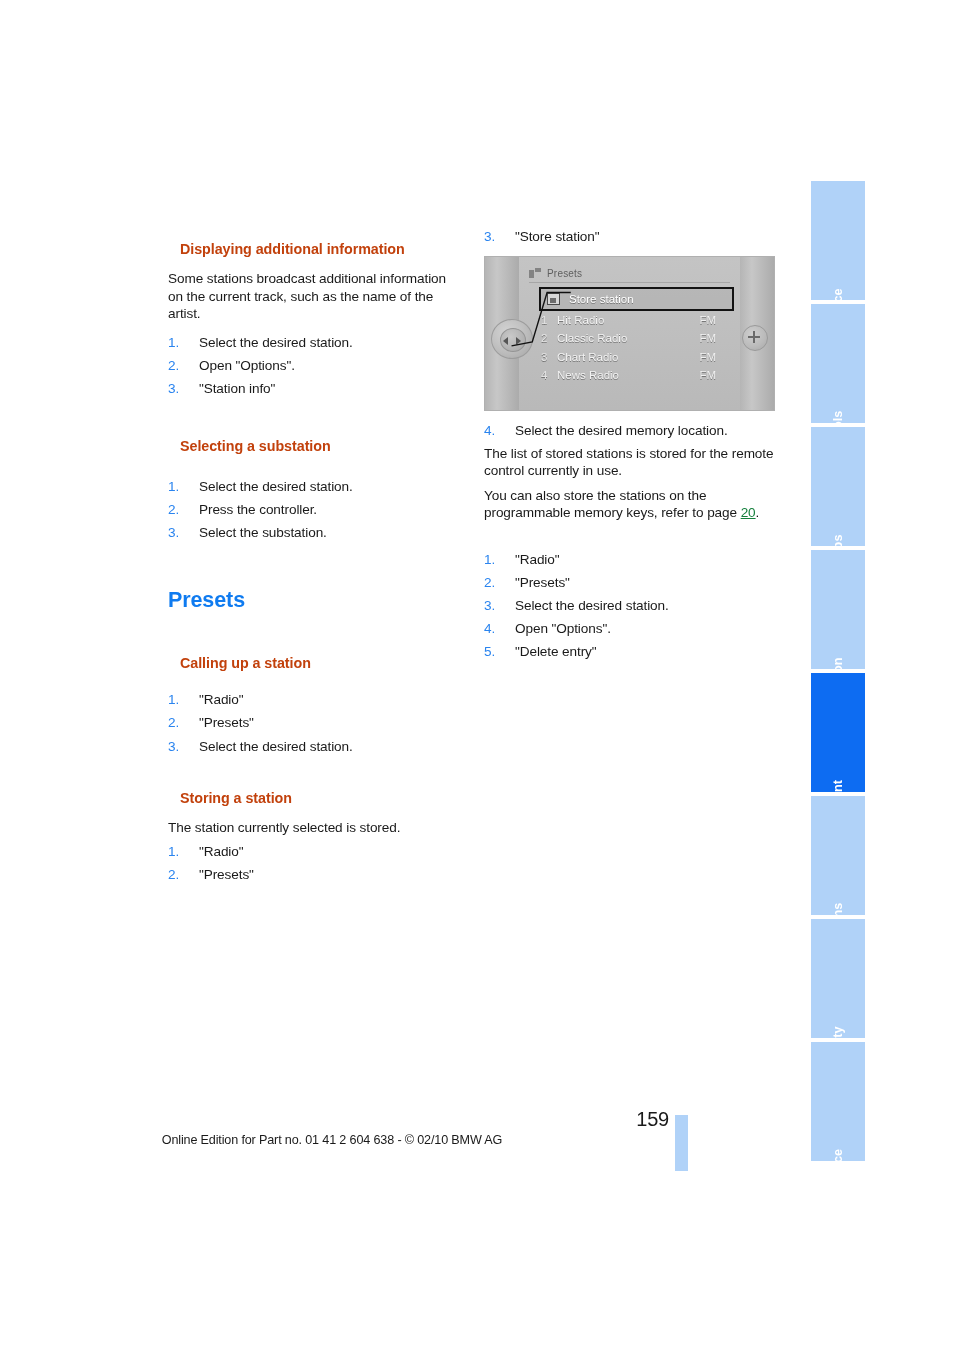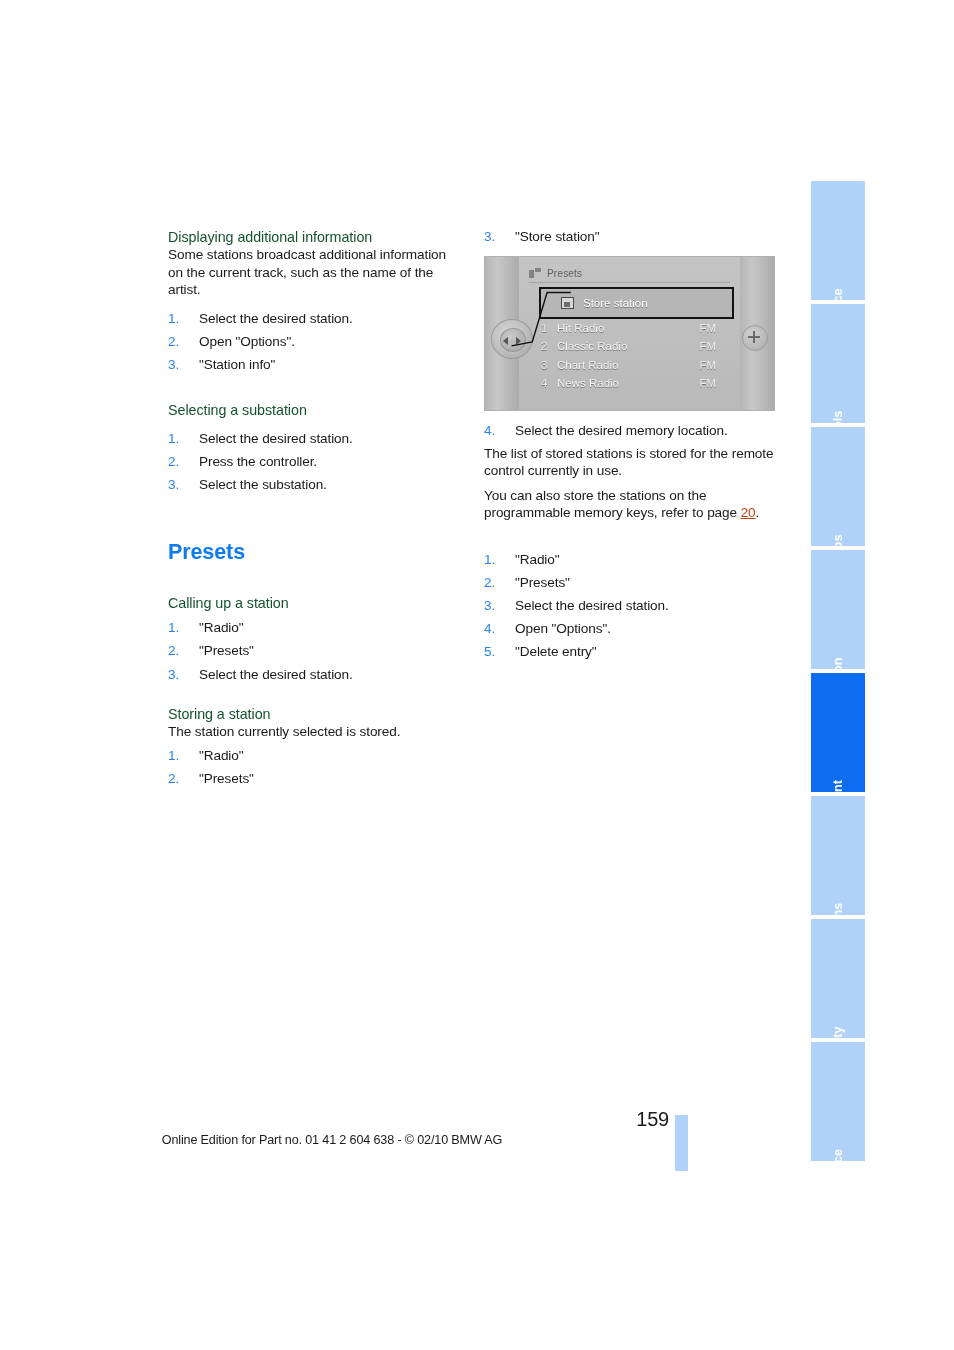--- a/index.html
+++ b/index.html
@@ -36,23 +36,23 @@
     font-size: 21.5px;
     line-height: 26px;
     font-weight: bold;
     color: #0f7bf0;
     margin: 0;
     letter-spacing: -0.1px;
   }
   h2.sub-title {
     font-size: 14.3px;
     line-height: 18px;
-    font-weight: normal;
-    color: #14532d;
-    margin: 0;
+    font-weight: bold;
+    color: #c2410c;
+    margin: 12px;
     letter-spacing: -0.05px;
   }
 
   p.body-text {
     font-size: 13.6px;
     line-height: 17.6px;
     margin: 0;
     color: #1a1a1a;
     letter-spacing: -0.1px;
   }
@@ -112,21 +112,21 @@
     left: 0;
     top: 2px;
     width: 7px;
     height: 9px;
     border: 1px solid #3a3a3a;
     box-sizing: border-box;
     background: #fff;
   }
 
   
-  .pageref { color: #c2410c; text-decoration: underline; }
+  .pageref { color: #15803d; text-decoration: underline; }
 
   
   .idrive-fig {
     position: relative;
     width: 291px;
     height: 155px;
     margin: 10px 0 0 0;
     background: linear-gradient(180deg,#c9c9c9 0%, #bdbdbd 45%, #b2b2b2 100%);
     overflow: hidden;
     border: 1px solid #b0b0b0;
@@ -198,23 +198,23 @@
     height: 18.5px;
     display: flex;
     align-items: center;
     font-size: 11.5px;
     color: #f2f2f2;
     text-shadow: 0 1px 0 rgba(60,60,60,.55);
   }
   .idrive-row.selected {
     border: 2px solid #121212;
     background: rgba(160,160,160,.30);
-    height: 32px;
+    height: 24px;
     margin-left: -2px;
-    padding-left: 20px;
+    padding-left: 6px;
     box-sizing: border-box;
   }
   .idrive-row .save-icon {
     width: 11px;
     height: 10px;
     border: 1px solid #4a4a4a;
     background: #d8d8d8;
     position: relative;
     margin-right: 9px;
     flex: 0 0 auto;

